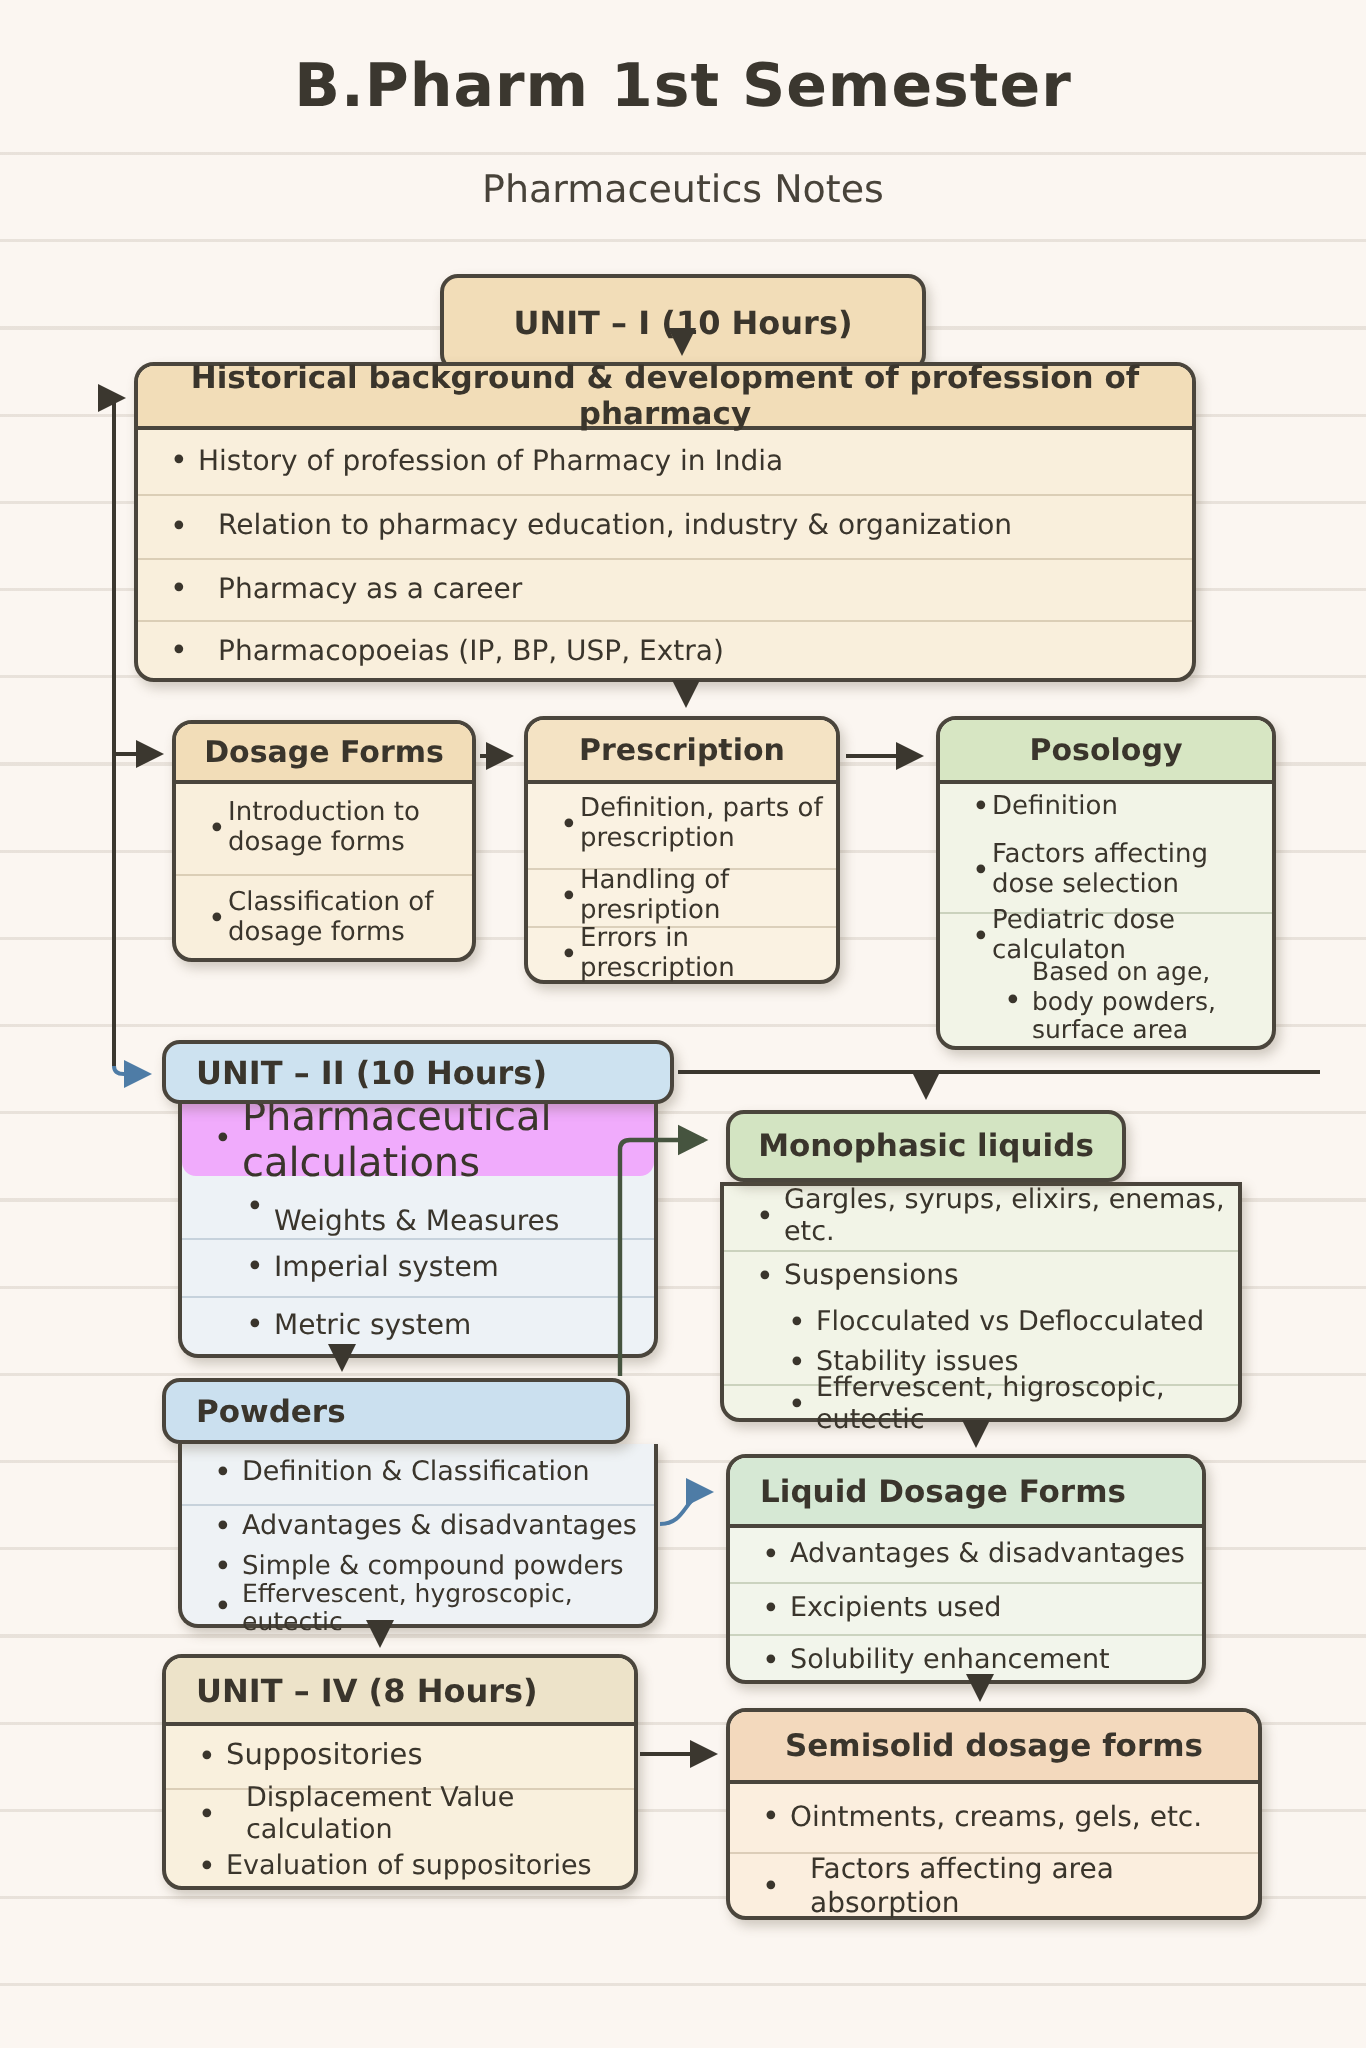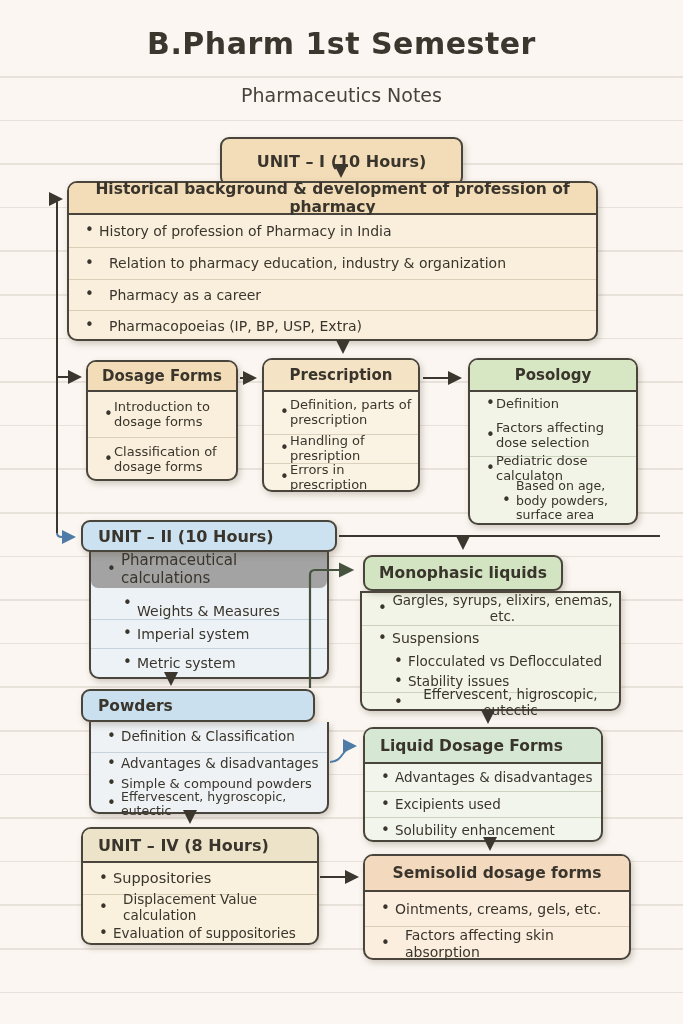--- a/index.html
+++ b/index.html
@@ -108,40 +108,40 @@
         </div>
     </div>
   </div>
 
   <div class="hdrbox lft" style="left:81px;top:520px;width:256px;height:32px;background:#cde2f0;font-size:16px;">
     <span>UNIT – II (10 Hours)</span>
   </div>
 
   <div class="box" style="left:89px;top:551px;width:240px;height:128px;background:#edf2f6;border-radius:0 0 10px 10px;border-top:none;">
     <div class="rows" style="left:0;top:0;width:100%;font-size:14px;">
-      <div class="row" style="height:37px;background:#a3a3a3;border-radius:0 0 7px 7px;font-size:15px;">
+      <div class="row" style="height:37px;background:#f0abfc;border-radius:0 0 7px 7px;font-size:20px;">
           <span>Pharmaceutical calculations</span>
         </div>
       <div class="row ind" style="height:31px;align-items:flex-end;">
           <span>Weights &amp; Measures</span>
         </div>
       <div class="row ind sepb" style="height:29px;">
           <span>Imperial system</span>
         </div>
       <div class="row ind sepb" style="height:29px;">
           <span>Metric system</span>
         </div>
     </div>
   </div>
 
   <div class="hdrbox ctr" style="left:363px;top:555px;width:200px;height:36px;background:#d3e4c2;font-size:15.5px;">
     <span>Monophasic liquids</span>
   </div>
 
-  <div class="box" style="left:360px;top:591px;width:261px;height:120px;background:#f2f4e7;border-radius:0 0 10px 10px;text-align:center;">
+  <div class="box" style="left:360px;top:591px;width:261px;height:120px;background:#f2f4e7;border-radius:0 0 10px 10px;">
     <div class="rows" style="left:0;top:0;width:100%;font-size:13.5px;">
       <div class="row" style="height:32px;">
           <span>Gargles, syrups, elixirs, enemas, etc.</span>
         </div>
       <div class="row sepg" style="height:26px;font-size:14px;">
           <span>Suspensions</span>
         </div>
       <div class="row ind" style="height:21px;">
           <span>Flocculated vs Deflocculated</span>
         </div>
@@ -211,21 +211,21 @@
 
   <div class="box" style="left:363px;top:854px;width:268px;height:106px;background:#fbeede;">
     <div class="hdrband ctr" style="height:36px;background:#f3d9bd;font-size:15.5px;">
       <span>Semisolid dosage forms</span>
     </div>
     <div class="rows" style="left:0;top:36px;width:100%;font-size:14px;">
       <div class="row" style="height:34px;">
           <span>Ointments, creams, gels, etc.</span>
         </div>
       <div class="row sep" style="height:34px;">
-          <span>Factors affecting skin absorption</span>
+          <span>Factors affecting area absorption</span>
         </div>
     </div>
   </div>
 
   <svg class="wires" width="683" height="1024" viewBox="0 0 683 1024">
     <defs>
       <marker id="ahd" markerWidth="8" markerHeight="8" refX="6" refY="4" orient="auto">
           <path d="M0,0.5 L7,4 L0,7.5 Z" fill="#3b372f"></path>
         </marker>
       <marker id="ahb" markerWidth="8" markerHeight="8" refX="6" refY="4" orient="auto">

